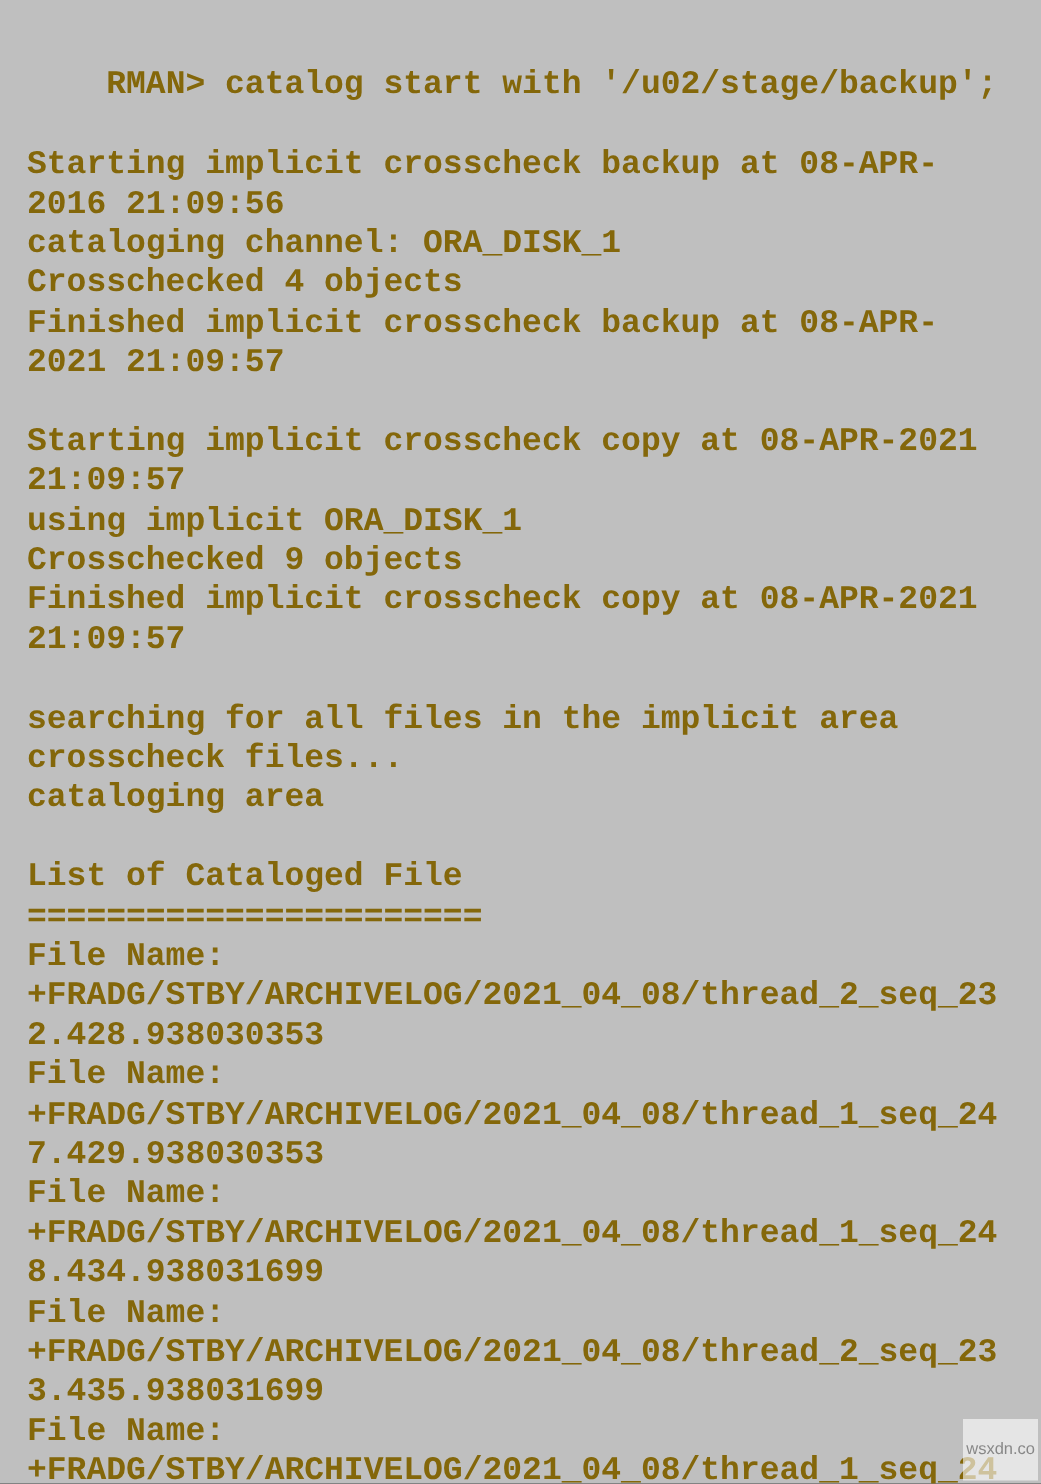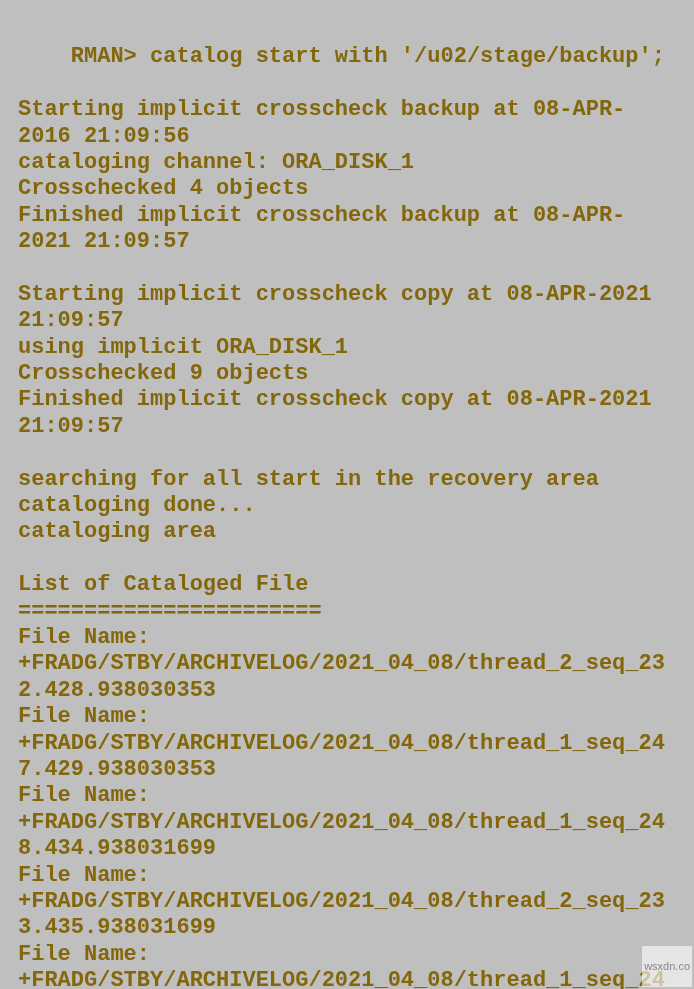--- a/index.html
+++ b/index.html
@@ -57,22 +57,22 @@
 <span>Starting implicit crosscheck backup at 08-APR-2016 21:09:56</span>
 <span>cataloging channel: ORA_DISK_1</span>
 <span>Crosschecked 4 objects</span>
 <span>Finished implicit crosscheck backup at 08-APR-2021 21:09:57</span>
 <span></span>
 <span>Starting implicit crosscheck copy at 08-APR-2021 21:09:57</span>
 <span>using implicit ORA_DISK_1</span>
 <span>Crosschecked 9 objects</span>
 <span>Finished implicit crosscheck copy at 08-APR-2021 21:09:57</span>
 <span></span>
-<span>searching for all start in the recovery area</span>
-<span>cataloging done...</span>
+<span>searching for all files in the implicit area</span>
+<span>crosscheck files...</span>
 <span>cataloging area</span>
 <span></span>
 <span>List of Cataloged File</span>
 <span>=======================</span>
 <span>File Name: +FRADG/STBY/ARCHIVELOG/2021_04_08/thread_2_seq_232.428.938030353</span>
 <span>File Name: +FRADG/STBY/ARCHIVELOG/2021_04_08/thread_1_seq_247.429.938030353</span>
 <span>File Name: +FRADG/STBY/ARCHIVELOG/2021_04_08/thread_1_seq_248.434.938031699</span>
 <span>File Name: +FRADG/STBY/ARCHIVELOG/2021_04_08/thread_2_seq_233.435.938031699</span>
 <span>File Name: +FRADG/STBY/ARCHIVELOG/2021_04_08/thread_1_seq_248.363.938033543</span>
   </div>

